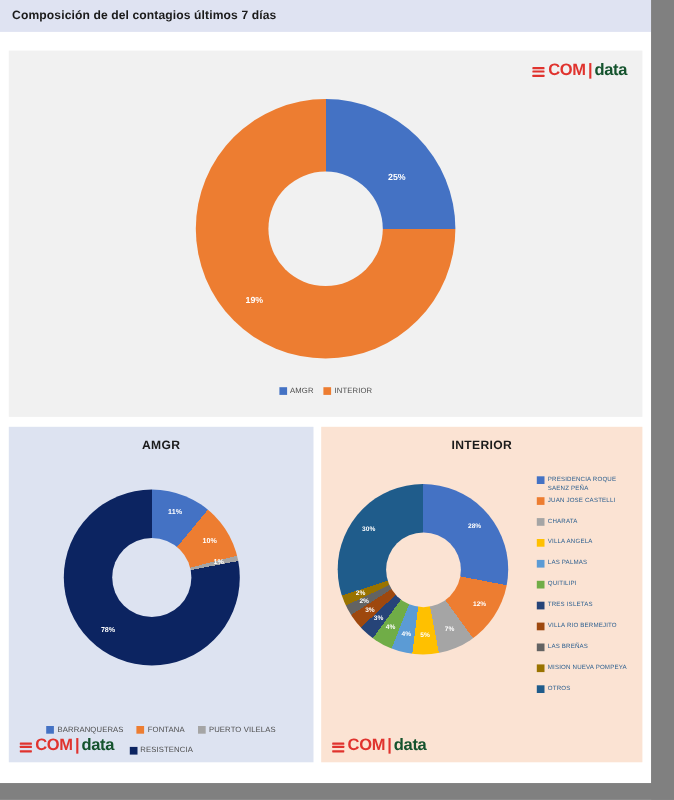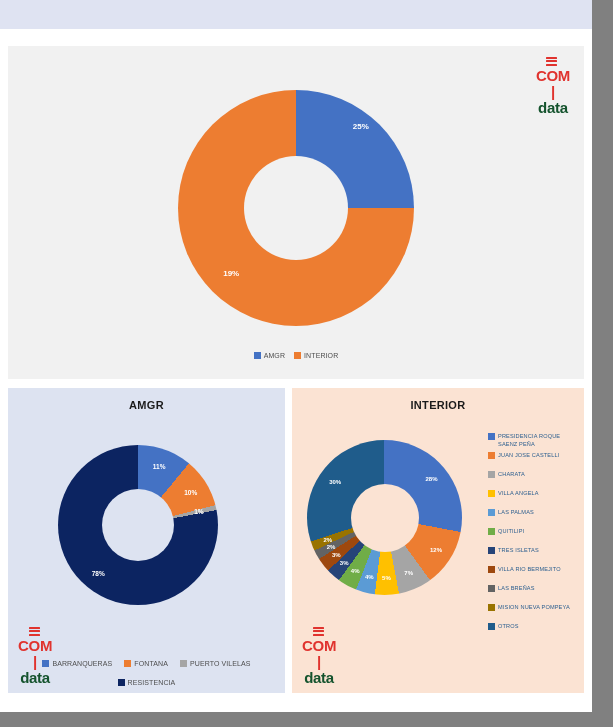--- a/index.html
+++ b/index.html
@@ -29,24 +29,23 @@
     letter-spacing:.1px;white-space:nowrap;
   }
 
   
   .card-top{
     position:absolute;left:8px;top:46px;
     width:576px;height:333px;
     background:#f1f1f1;
   }
   .logo{
-    display:flex;align-items:center;gap:1px;
+    display:flex;align-items:flex-end;gap:1px;
     font-size:15px;font-weight:bold;letter-spacing:-.3px;
     line-height:1;
-    flex-direction:column;
   }
   .logo .bars{
     display:inline-block;width:11px;height:11px;margin-right:2px;
     position:relative;top:1px;
   }
   .logo .bars i{
     display:block;height:1.9px;background:#e0332e;margin-bottom:1.6px;border-radius:.5px;
   }
   .logo .bars i:nth-child(1){width:11px;}
   .logo .bars i:nth-child(2){width:11px;}
@@ -125,39 +124,40 @@
   .chrome-bottom{
     position:absolute;left:0;bottom:0;width:613px;height:15px;background:#808080;
   }
 </style>
 </head>
 <body>
 
 <div class="page">
 
   <div class="header-band"></div>
+  <div class="header-title">Composición de del contagios últimos 7 días</div>
 
   <div class="card-top">
 
     <div class="logo logo-top">
       <span class="bars">
           <i></i>
           <i></i>
           <i></i>
         </span>
       <span class="com">COM</span>
       <span class="sep">|</span>
       <span class="data">data</span>
     </div>
 
     <div class="donut-wrap" id="wrap-total" style="left:170px;top:44px;">
       <div class="donut" id="donut-total" style="background: conic-gradient(rgb(68, 114, 196) 0deg, rgb(68, 114, 196) 90deg, rgb(237, 125, 49) 90deg, rgb(237, 125, 49) 360deg);">
         <div class="hole"></div>
       </div>
-    <span class="slice-label" style="left: 182.771px; top: 36px; font-size: 8px; color: rgb(255, 255, 255);">25%</span>
+    <span class="slice-label" style="left: 182.771px; top: 71px; font-size: 8px; color: rgb(255, 255, 255);">25%</span>
         <span class="slice-label" style="left: 53.229px; top: 182.771px; font-size: 8px; color: rgb(255, 255, 255);">19%</span>
       </div>
 
     <div class="legend-row" id="legend-total" style="left:0;top:306px;width:576px;">
         <div class="legend-item">
           <span class="legend-swatch" style="background: rgb(68, 114, 196);"></span>
           <span class="legend-text">AMGR</span>
         </div>
         <div class="legend-item">
           <span class="legend-swatch" style="background: rgb(237, 125, 49);"></span>

